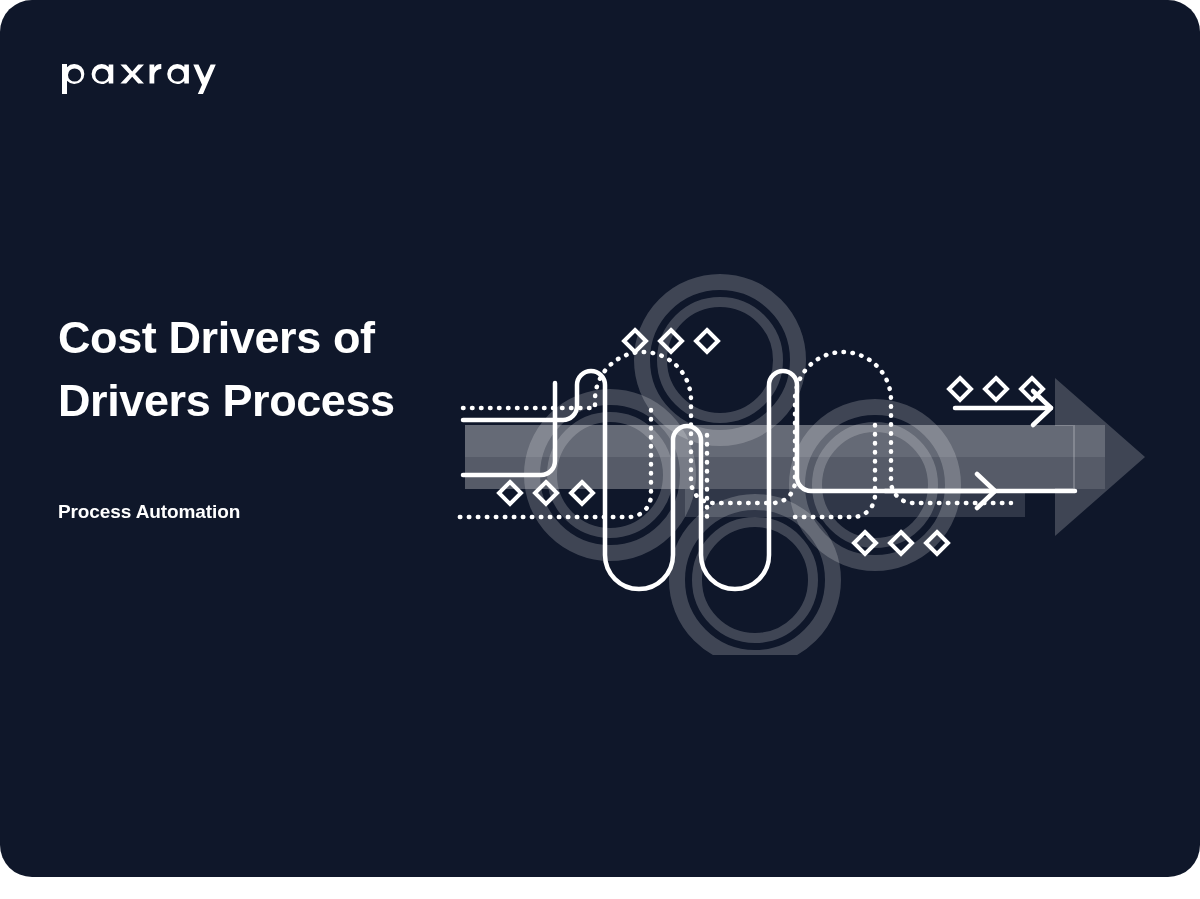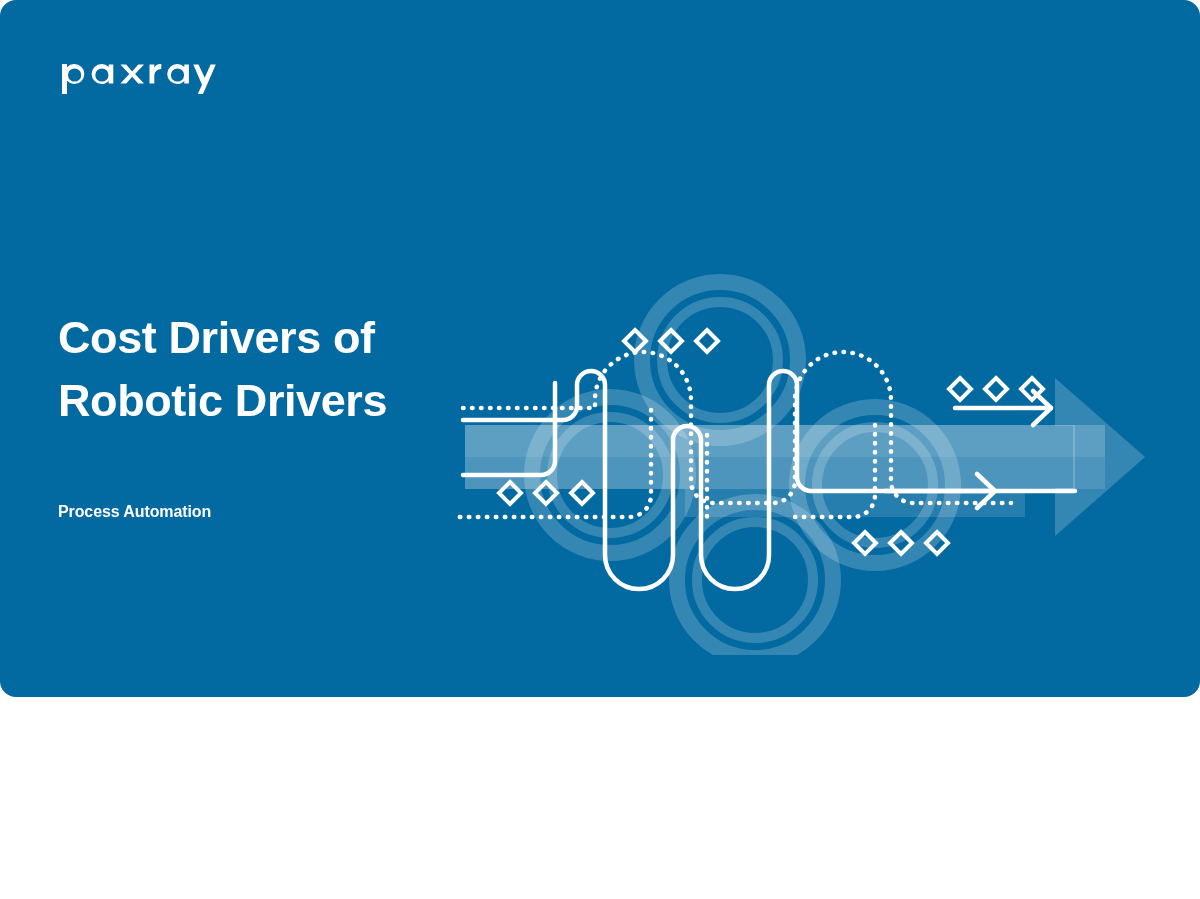--- a/index.html
+++ b/index.html
@@ -12,24 +12,24 @@
     width: 1200px;
     height: 899px;
     overflow: hidden;
     font-family: "Liberation Sans", sans-serif;
   }
 
   
   .slide-card {
     position: relative;
     width: 1200px;
-    height: 697px;
+    height: 877px;
     box-sizing: border-box;
-    background: #0369a1;
-    border-radius: 16px;
+    background: #0f172a;
+    border-radius: 32px;
     overflow: hidden;
   }
 
   
   .brand-logo {
     position: absolute;
     left: 60px;
     top: 52px;
     width: 220px;
     height: 44px;
@@ -50,21 +50,21 @@
     font-size: 45px;
     line-height: 63px;
     font-weight: 700;
     letter-spacing: -0.4px;
   }
   .subtitle {
     margin: 0;
     padding-top: 67px;
     color: #ffffff;
     font-family: "Liberation Sans", sans-serif;
-    font-size: 16px;
+    font-size: 19px;
     line-height: 26px;
     font-weight: 700;
     letter-spacing: -0.1px;
   }
 
   
   .artwork {
     position: absolute;
     left: 455px;
     top: 245px;
@@ -94,21 +94,21 @@
 
         <path d="M133.3 12.4 h5.2 l6.2 13.4 l5.9 -13.4 h5.2 L143.0 42 h-5.2 l4.2 -9.3 Z"></path>
       </g>
     </svg>
 
   </div>
 
   <div class="text-block">
     <h1 class="headline">
       <span>Cost Drivers of</span><br>
-      <span>Robotic Drivers</span><br>
+      <span>Drivers Process</span><br>
     </h1>
     <p class="subtitle">Process Automation</p>
   </div>
 
   <div class="artwork">
     <svg width="720" height="410" viewBox="0 0 720 410" xmlns="http://www.w3.org/2000/svg">
 
       <defs>
         <g id="diamond-trio">
           <path d="M0 0 l11 11 l-11 11 l-11 -11 Z" fill="none" stroke="#ffffff" stroke-width="4"></path>

